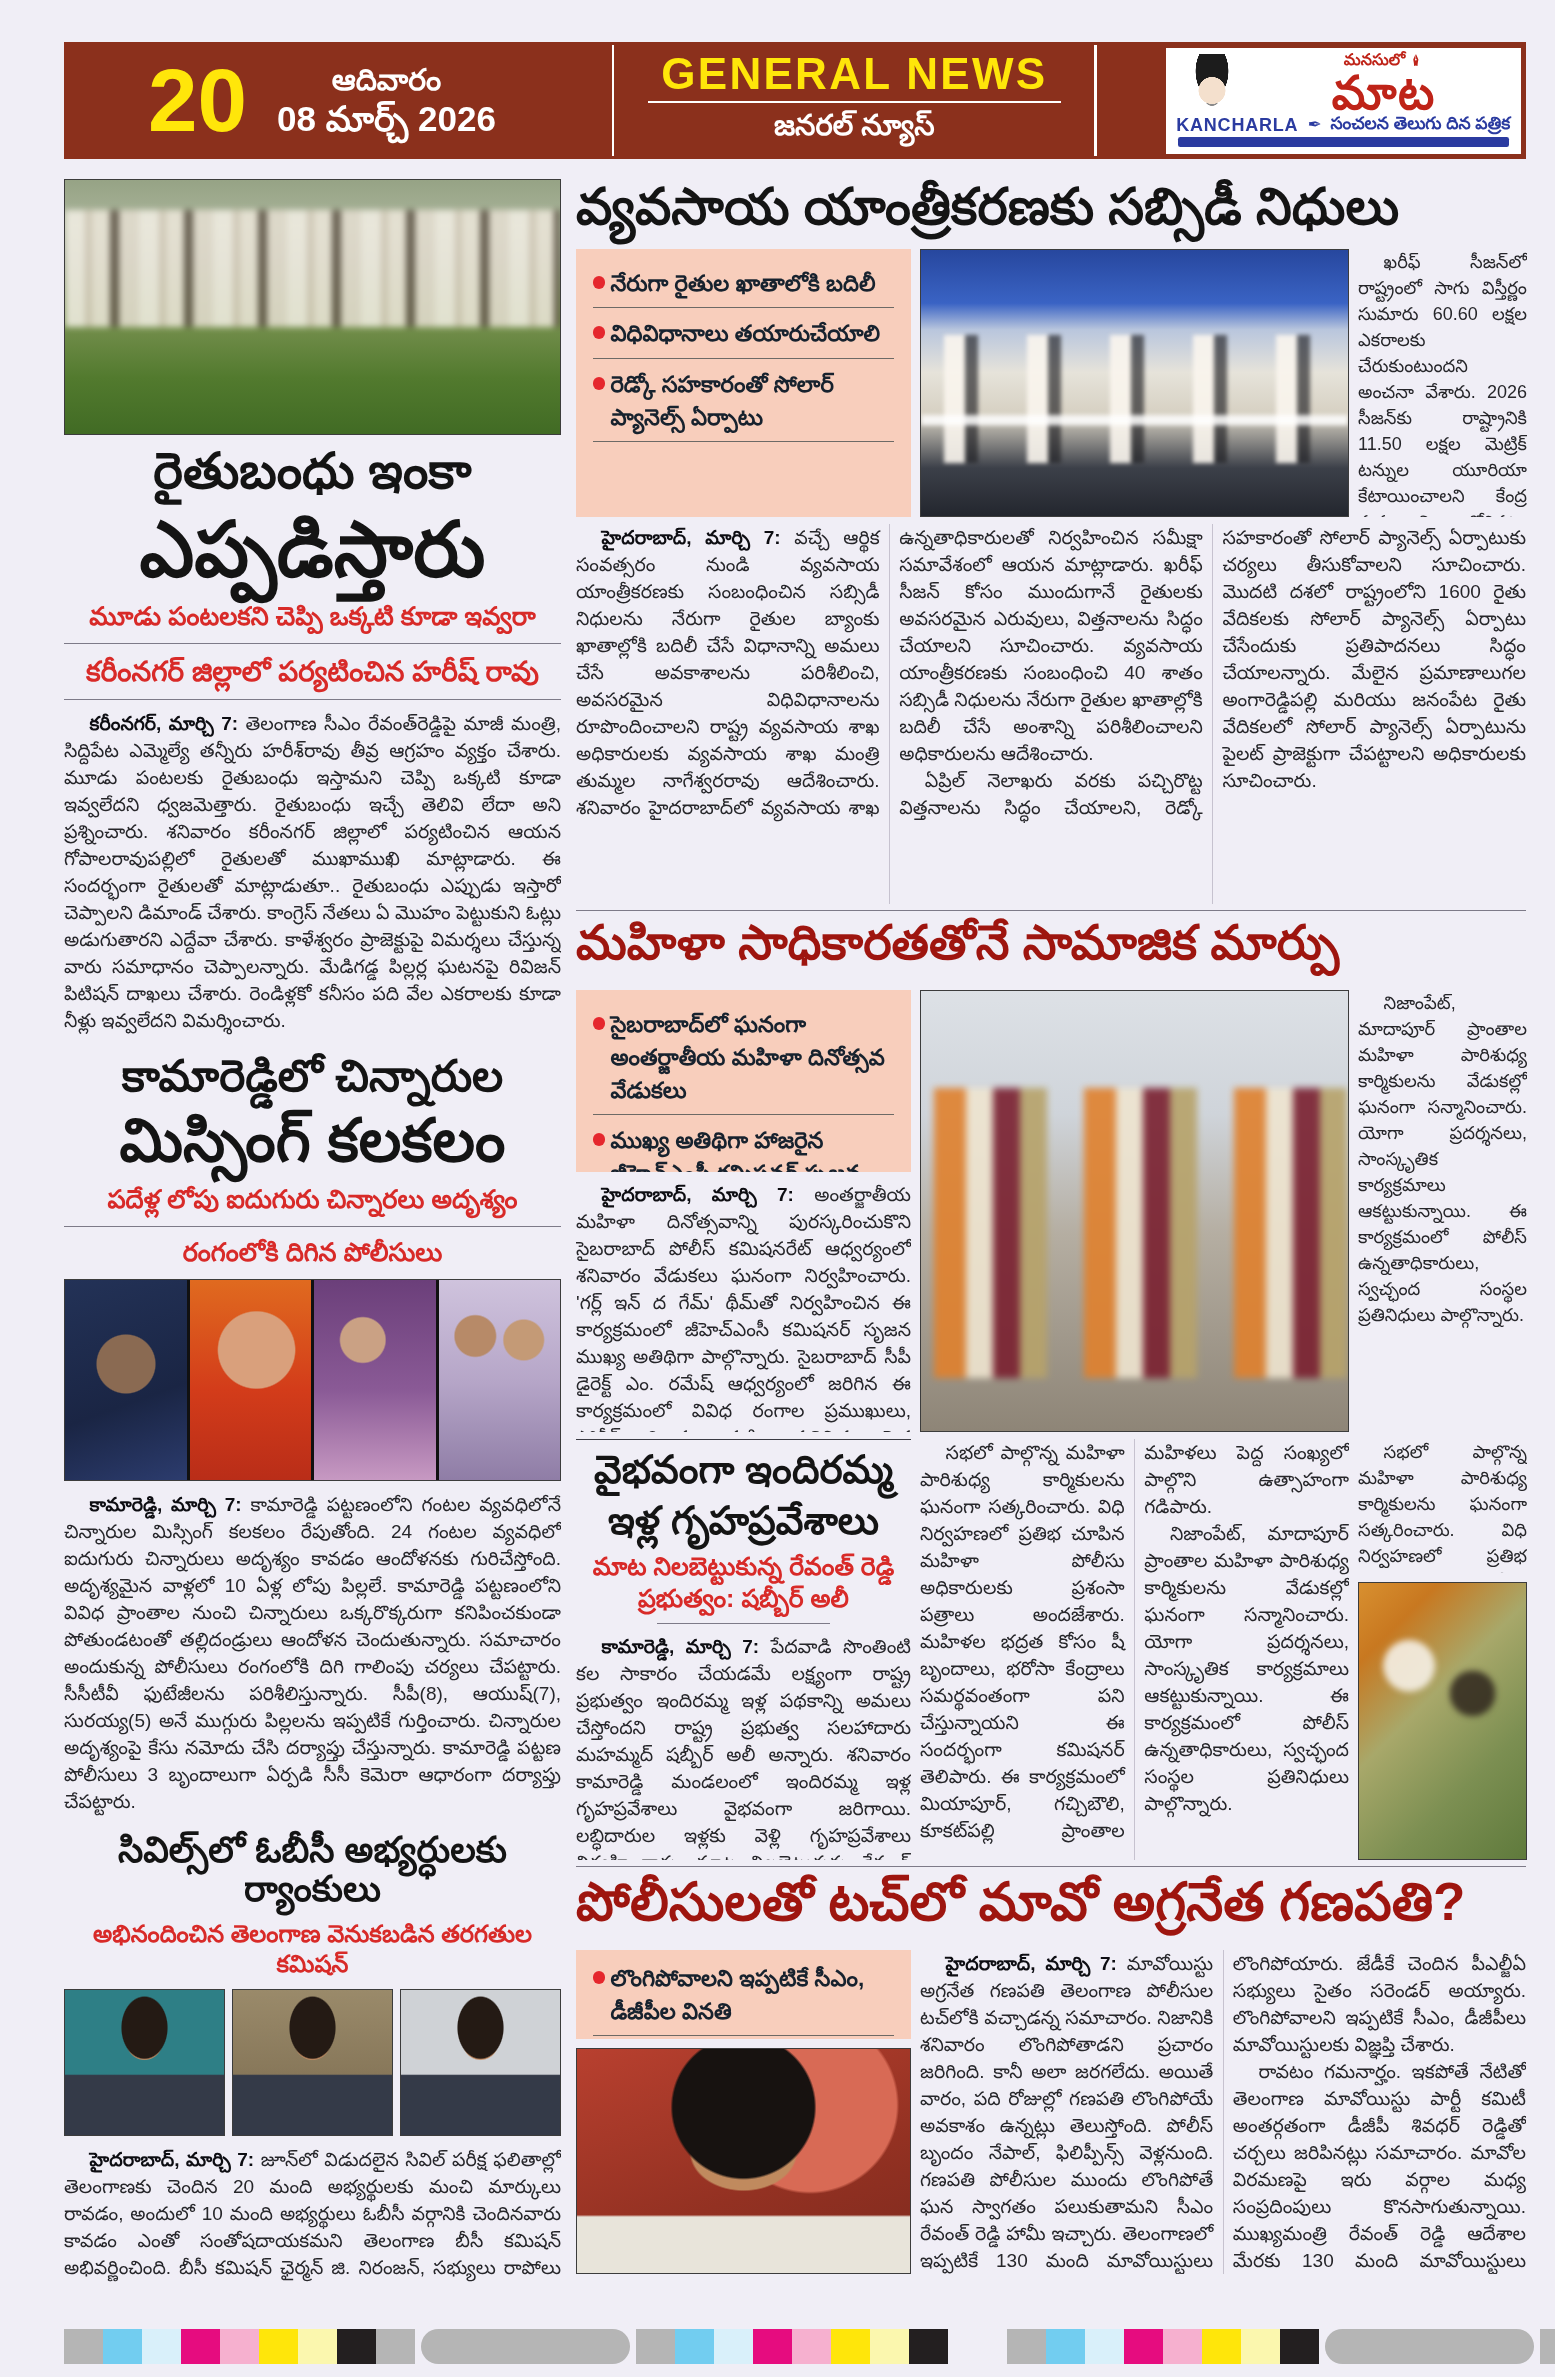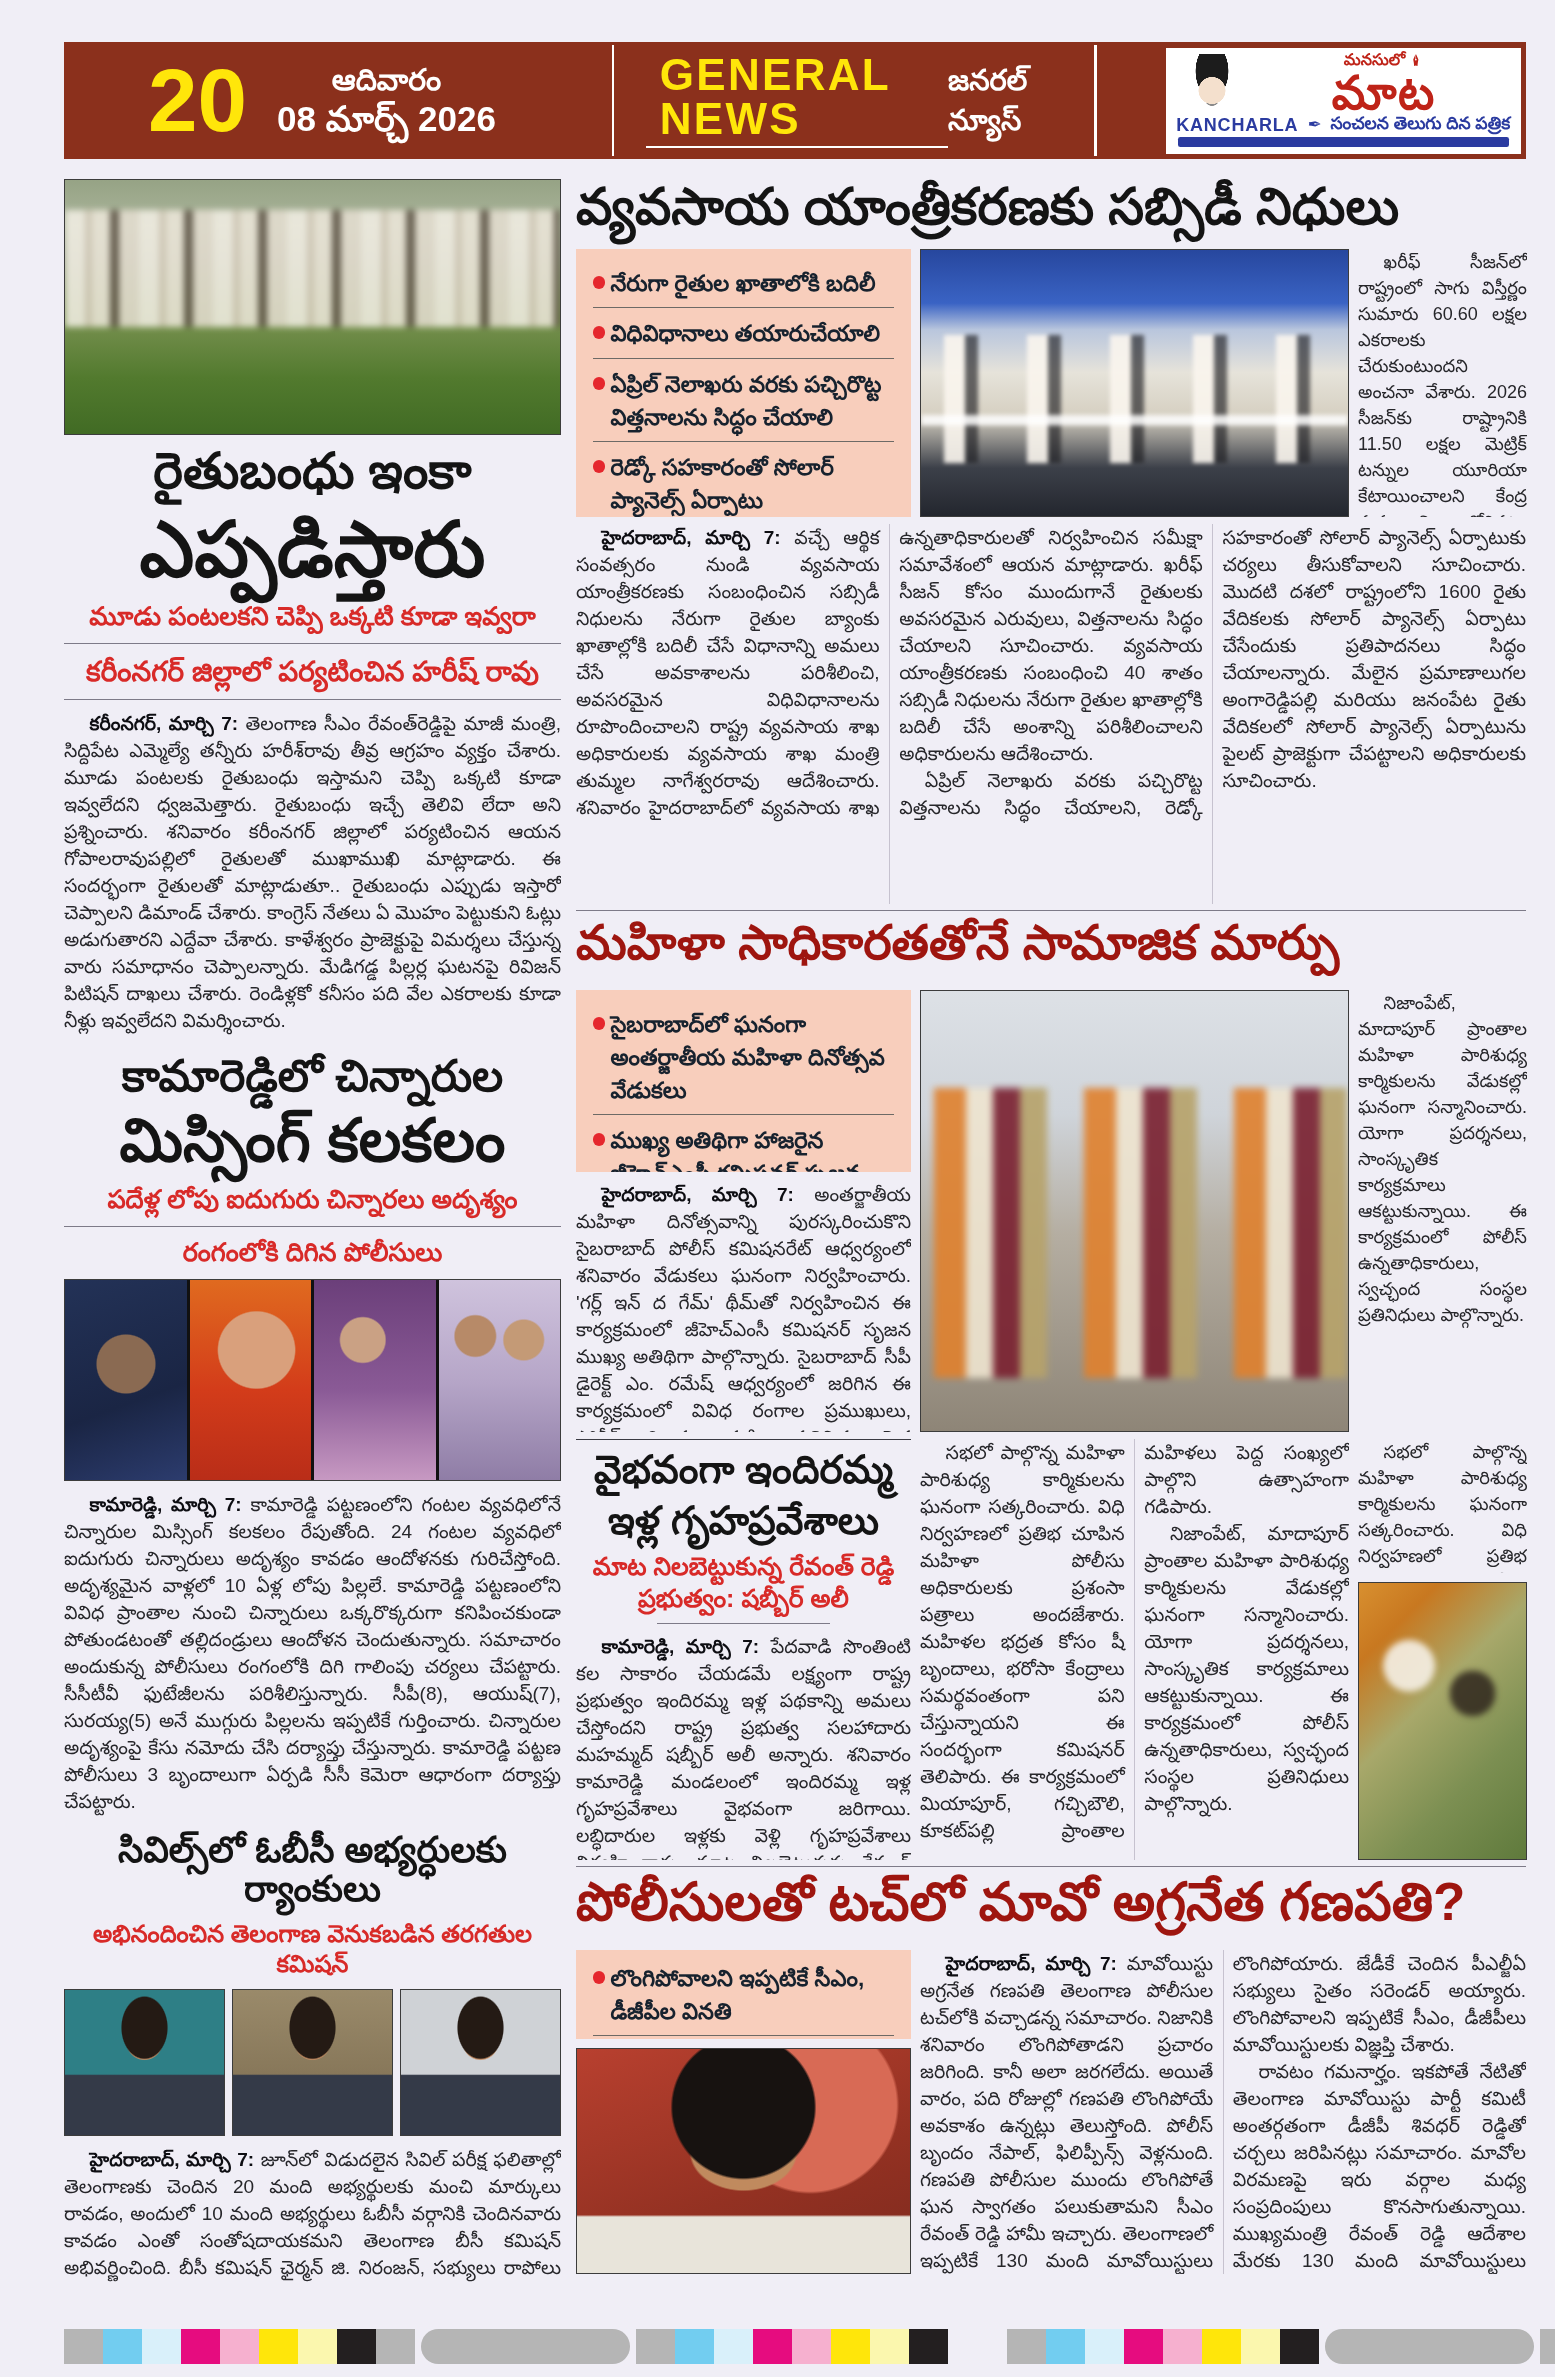--- a/index.html
+++ b/index.html
@@ -15,21 +15,21 @@
     position:absolute; left:64px; top:42px; width:1462px; height:117px;
     background:#8b301c; display:flex; align-items:stretch;gap:32px;
   }
   .hcell { display:flex; align-items:center; justify-content:center; }
   .hcell-left { width:516px; gap:30px; }
   .page-num { font-size:89px; font-weight:bold; color:#ffe60a; line-height:1; }
   .daydate { text-align:center; color:#fff; font-weight:bold; }
   .daydate .day { font-size:30px; line-height:1.2; }
   .daydate .date { font-size:35px; line-height:1.2; }
   .hdiv { width:2.3px; background:#ffffff; margin:3px 0; }
-  .hcell-mid { width:416px; }
+  .hcell-mid { width:416px; flex-direction:column; }
   .sec-en { font-size:44px; font-weight:bold; color:#ffe60a; letter-spacing:2.3px;
             border-bottom:2.3px solid #ffffff; padding:0 13.5px 4.5px; line-height:1; }
   .sec-te { font-size:29px; font-weight:bold; color:#ffffff; margin-top:6px; }
   .hcell-right { flex:1; justify-content:flex-end; padding-right:5.3px; }
   .masthead {
     width:355px; height:106px; background:#ffffff; position:relative;
     display:grid; grid-template-columns:78px 1fr; grid-template-rows:65px 19.6px 12px;
     padding:3px 7.5px 3.8px; column-gap:3px;
   }
   .mh-face { grid-row:1; grid-column:1; position:relative; }
@@ -231,24 +231,20 @@
           <div class="b-item">
               <span class="bdot"></span>
               <span class="b-txt">నేరుగా రైతుల ఖాతాలోకి బదిలీ</span>
             </div>
           <div class="b-item">
               <span class="bdot"></span>
               <span class="b-txt">విధివిధానాలు తయారుచేయాలి</span>
             </div>
           <div class="b-item">
               <span class="bdot"></span>
-              <span class="b-txt">ఏప్రిల్ నెలాఖరు వరకు పచ్చిరొట్ట విత్తనాలను సిద్ధం చేయాలి</span>
-            </div>
-          <div class="b-item">
-              <span class="bdot"></span>
               <span class="b-txt">రెడ్కో సహకారంతో సోలార్ ప్యానెల్స్ ఏర్పాటు</span>
             </div>
 
         </div>
       </div>
       <div class="colB">
           <div class="photo ph-dais" style="height:268px;"></div>
         </div>
       <div class="colC">
         <div class="body-txt small-txt" style="height:268px;">

